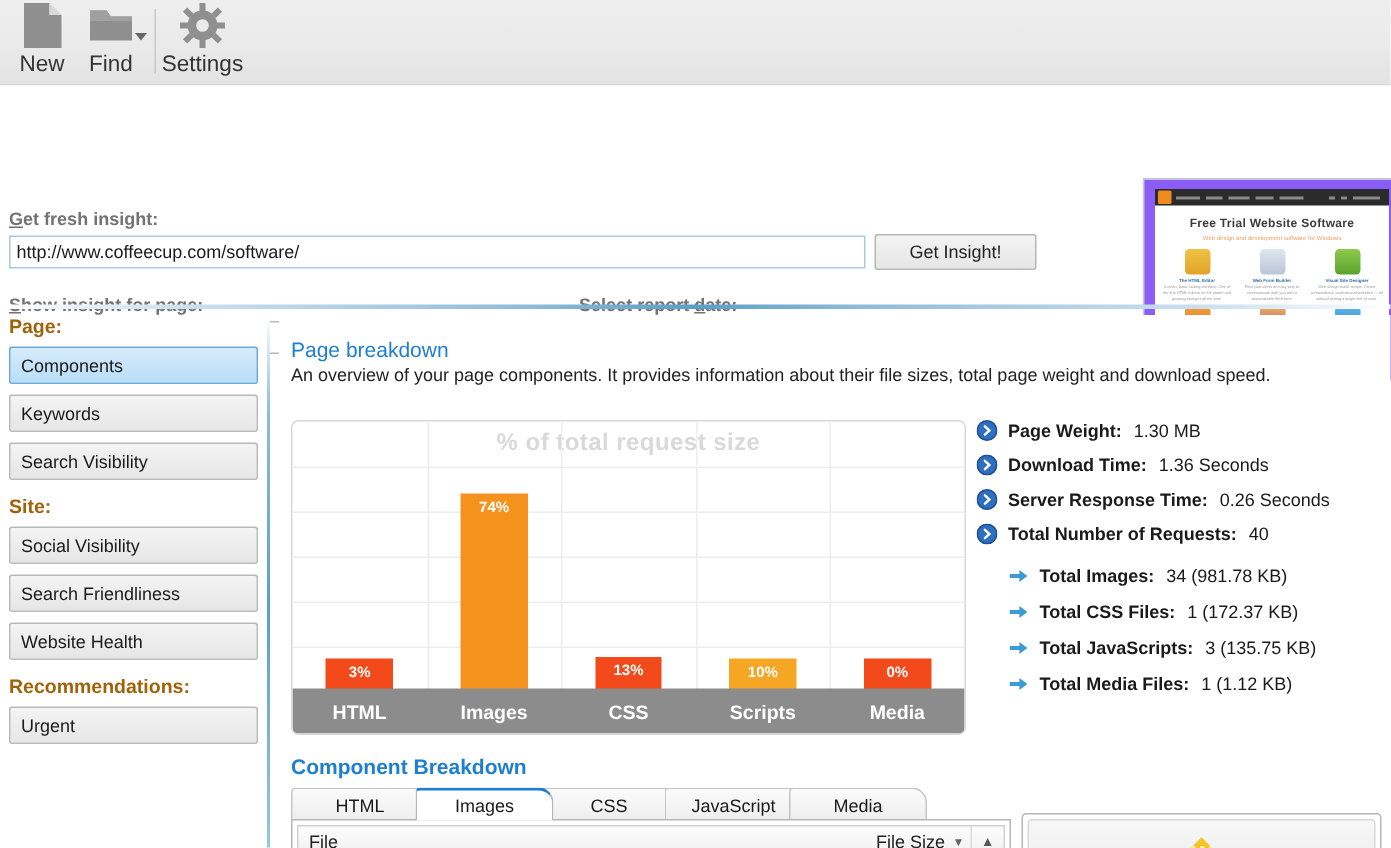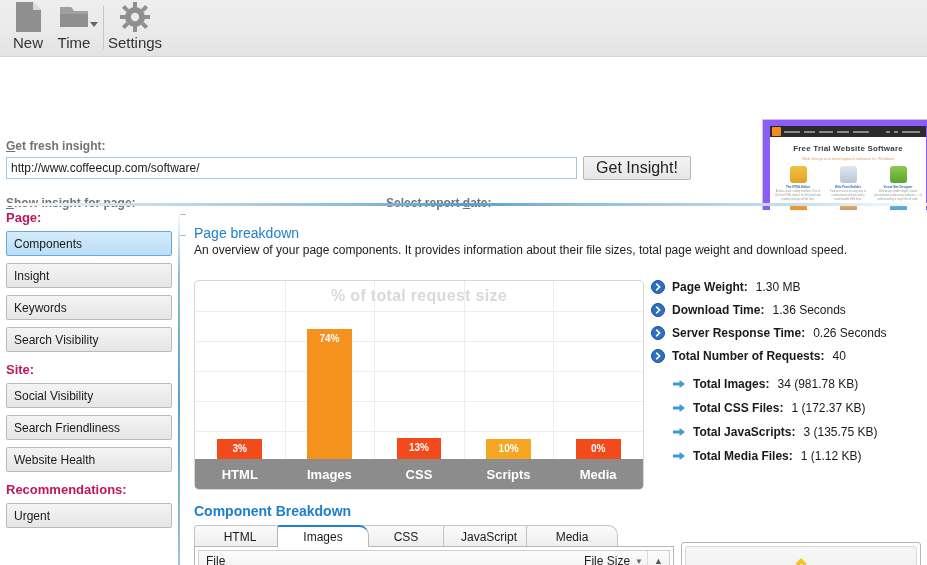--- a/index.html
+++ b/index.html
@@ -42,21 +42,21 @@
   .lbl u { text-decoration: underline; }
 
   #url-input {
     position: absolute; left: 6px; top: 100px; width: 571px; height: 22px;
     border: 1px solid #a6c9e2; background: #fff; font-family: "Liberation Sans", sans-serif;
     font-size: 12px; color: #1a1a1a; padding: 0 4px; outline: none;
   }
   #get-insight-btn {
     position: absolute; left: 583px; top: 99px; width: 108px; height: 24px;
     background: linear-gradient(to bottom, #f3f3f3, #e6e6e6);
-    border: 1px solid #b5b5b5; border-radius: 2px; font-size: 16px; color: #222;
+    border: 1px solid #b5b5b5; border-radius: 2px; font-size: 12px; color: #222;
     font-family: "Liberation Sans", sans-serif; cursor: default;
   }
 
   .combo {
     position: absolute; height: 22px; border: 1px solid #b9b9b9;
     background: linear-gradient(to bottom, #fdfdfd, #f0f0f0);
     display: flex; align-items: center; font-size: 12px; color: #1a1a1a;
   }
   .combo .ctext { padding-left: 5px; flex: 1; overflow: hidden; white-space: nowrap; }
   .combo .carrow {
@@ -94,21 +94,21 @@
 
   #divider {
     position: absolute; left: 0; top: 203px; width: 927px; height: 3px;
     background: linear-gradient(to right, #ffffff 0%, #cfe2f0 12%, #8fbcd8 38%,
                 #5a9fc8 50%, #8fbcd8 62%, #cfe2f0 88%, #ffffff 100%);
   }
 
   
   #sidebar { position: absolute; left: 0; top: 210px; width: 178px; height: 355px; background: #fff; }
   .side-head {
-    font-size: 13px; font-weight: bold; color: #be185d; margin: 0 0 6px 6px;
+    font-size: 13px; font-weight: bold; color: #a16207; margin: 0 0 6px 6px;
   }
   .side-btn {
     margin: 0 0 7px 6px; width: 166px; height: 25px;
     border: 1px solid #b9b9b9; border-radius: 2px;
     background: linear-gradient(to bottom, #f4f4f4, #e6e6e6);
     display: flex; align-items: center; padding-left: 7px;
     font-size: 12px; color: #1a1a1a; cursor: default;
   }
   .side-btn.sel {
     background: linear-gradient(to bottom, #d6ebfb, #b9def7);
@@ -226,21 +226,21 @@
     <div class="tb-label">New</div>
   </div>
 
   <div class="tb-btn" id="btn-open" style="left:50px;width:48px">
     <div class="tb-ico">
       <svg width="32" height="28" viewBox="0 0 32 28">
         <path d="M2 4 h11 l3 4 h14 v16 h-28 z" fill="#8f8f8f"></path>
         <path d="M2 4 h11 l3 4 h14 v3 h-28 z" fill="#a0a0a0"></path>
       </svg>
     </div>
-    <div class="tb-label">Time</div>
+    <div class="tb-label">Find</div>
   </div>
   <div id="open-caret"></div>
 
   <div id="tb-sep"></div>
 
   <div class="tb-btn" id="btn-settings" style="left:106px;width:58px">
     <div class="tb-ico">
       <svg width="30" height="30" viewBox="0 0 30 30">
         <g fill="#8f8f8f">
           <circle cx="15" cy="15" r="10"></circle>
@@ -342,23 +342,20 @@
     </div>
   </div>
 </div>
 
 <div id="divider"></div>
 
 <div id="sidebar">
     <div class="side-head">Page:</div>
     <div class="side-btn sel">
       <span>Components</span>
-    </div>
-    <div class="side-btn">
-      <span>Insight</span>
     </div>
     <div class="side-btn">
       <span>Keywords</span>
     </div>
     <div class="side-btn">
       <span>Search Visibility</span>
     </div>
     <div class="side-head" style="margin-top: 10px;">Site:</div>
     <div class="side-btn">
       <span>Social Visibility</span>

